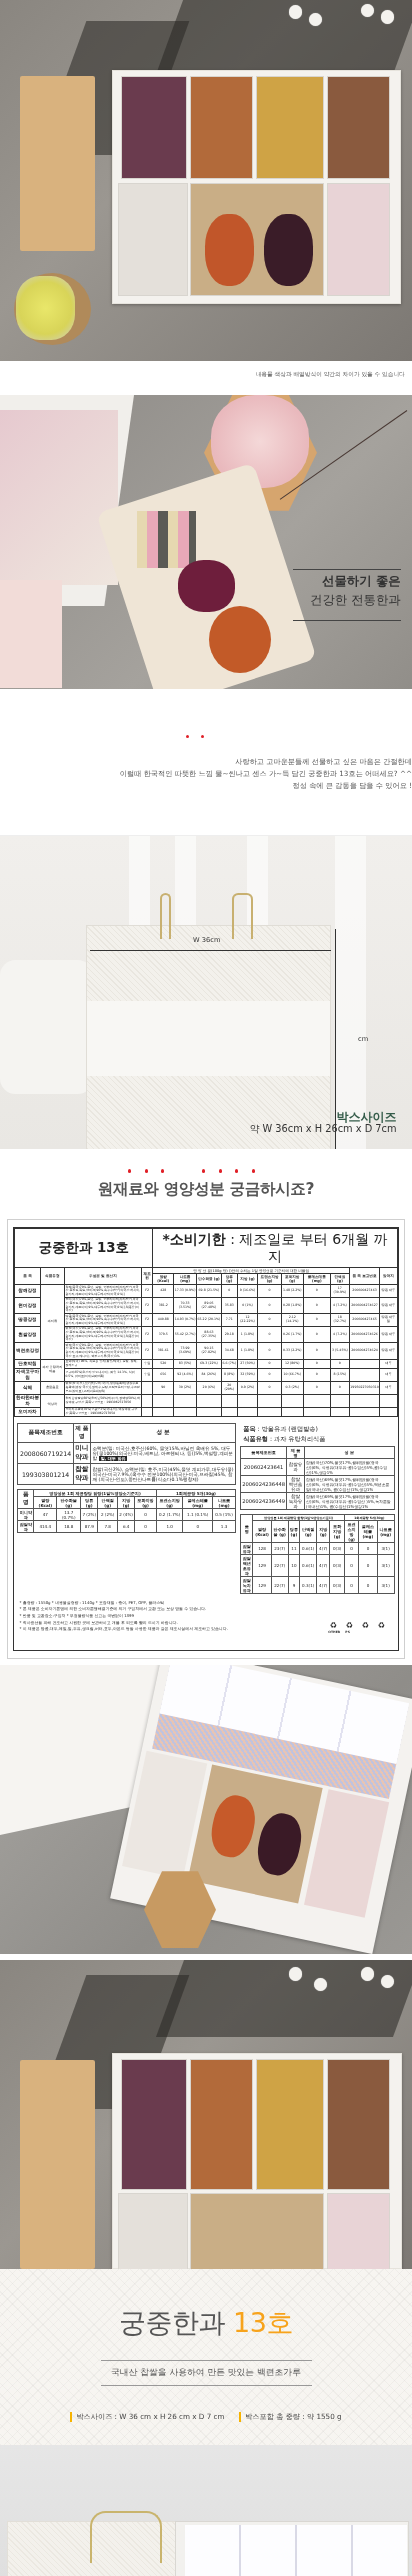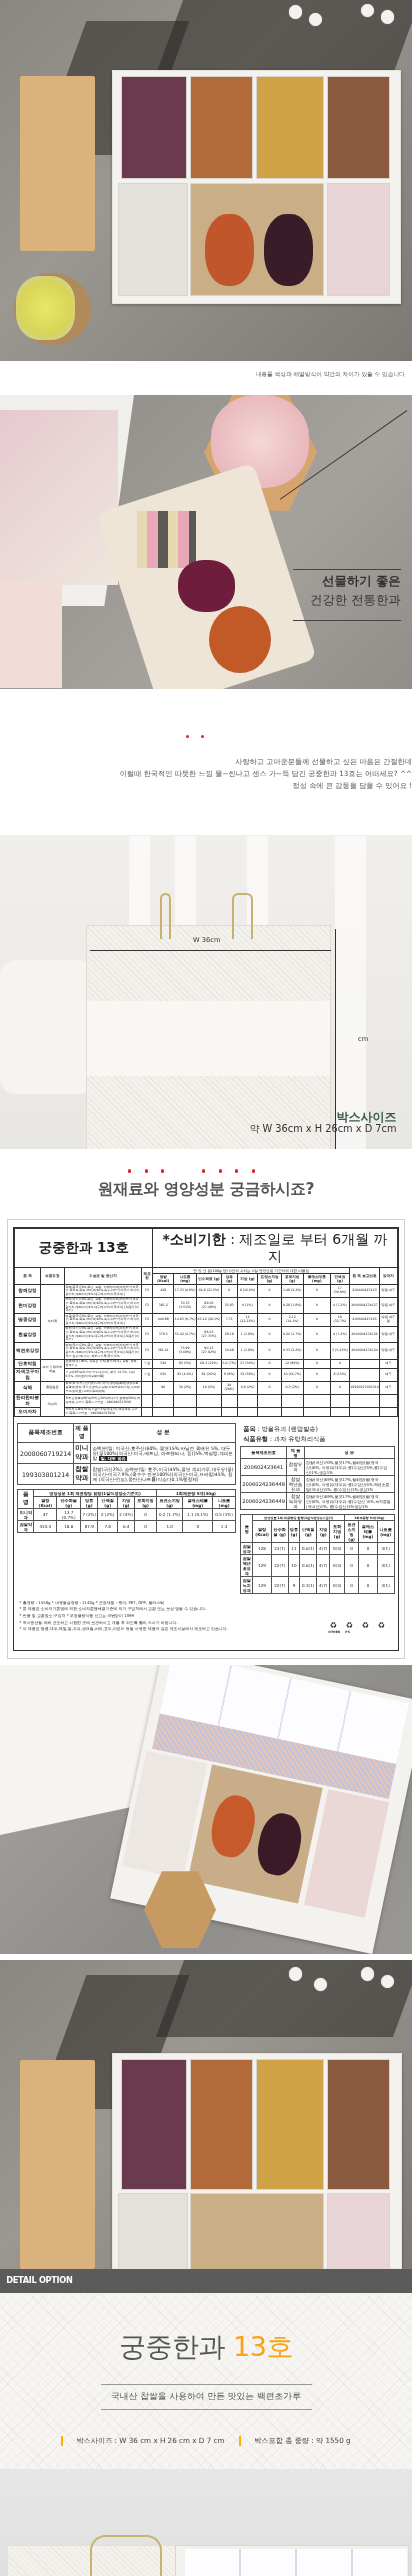--- a/index.html
+++ b/index.html
@@ -34,21 +34,21 @@
   .t3 th { font-weight: bold; }
   .t3 .ing { text-align: left; font-size: 3.9px; }
   .notes { font-size: 3.9px; color: #222; line-height: 6.7px; padding-left: 2.1px; }
   .recycle { display: inline-block; width: 11.3px; height: 10.3px; margin-right: 2.1px; text-align: center; font-size: 8.2px; color: #333; }
   .detail-bar { background: #5b5b5b; color: #fff; font-weight: bold; font-size: 8.2px; padding: 4.1px 6.2px; height: 24px; line-height: 15.5px; font-family: "DejaVu Sans", sans-serif; letter-spacing: -0.3px; }
   .pattern-bg { background-color: #f7f5f1; background-image: repeating-linear-gradient(45deg, rgba(0,0,0,0.03) 0 1px, transparent 1px 7.2px), repeating-linear-gradient(-45deg, rgba(0,0,0,0.03) 0 1px, transparent 1px 7.2px); }
   .prod-title { text-align: center; font-size: 27px; color: #555; padding-top: 15.5px; letter-spacing: -0.5px; }
   .prod-title .accent { color: #f7a31c; }
   .tagline { width: 211px; margin: 19.6px auto 0; border-top: 0.5px solid #999; border-bottom: 0.5px solid #999; text-align: center; font-size: 8.8px; color: #555; padding: 6.2px 0; }
   .specs { text-align: center; margin-top: 26px; font-size: 7.2px; color: #444; padding-bottom: 23px; }
-  .spec { display: inline-block; padding-left: 13px; border-left: 2.1px solid #f7b300; margin: 0 6.2px; }
+  .spec { display: inline-block; padding-left: 4px; border-left: 2.1px solid #f7b300; margin: 0 6.2px; }
 </style>
 </head>
 <body>
 
 <section>
   <div class="photo gray-bg" style="height:361px;">
     <div class="shadow-patch" style="left:62px;top:20.6px;width:103px;height:134px;"></div>
     <div class="shadow-patch" style="left:170px;top:0;width:237px;height:72px;"></div>
     <div class="flower" style="left:289px;top:5.2px;"></div>
     <div class="flower" style="left:309px;top:13px;"></div>
@@ -548,21 +548,20 @@
       <div class="cell" style="left:143px;top:5.2px;width:68px;height:131px;background:#cfa345;"></div>
       <div class="cell" style="left:214px;top:5.2px;width:63px;height:131px;background:#8a5a3e;"></div>
       <div class="cell" style="left:5.2px;top:139px;width:70px;height:77px;background:#e4e0da;"></div>
       <div class="cell" style="left:77px;top:139px;width:134px;height:77px;background:#c9ae86;"></div>
       <div class="cell" style="left:214px;top:139px;width:63px;height:77px;background:#e8d3d6;"></div>
     </div>
   </div>
 </section>
 
 <section>
-  <div class="detail-bar">DETAIL OPTION</div>
   <div class="pattern-bg">
     <div class="prod-title" style="padding-top:36px;">
       <span>궁중한과</span>
       <span class="accent">13호</span>
     </div>
     <p class="tagline">국내산 찹쌀을 사용하여 만든 맛있는 백련초가루</p>
     <div class="specs">
       <span class="spec">박스사이즈 : W 36 cm x H 26 cm x D 7 cm</span>
       <span class="spec">박스포함 총 중량 : 약 1550 g</span>
     </div>

